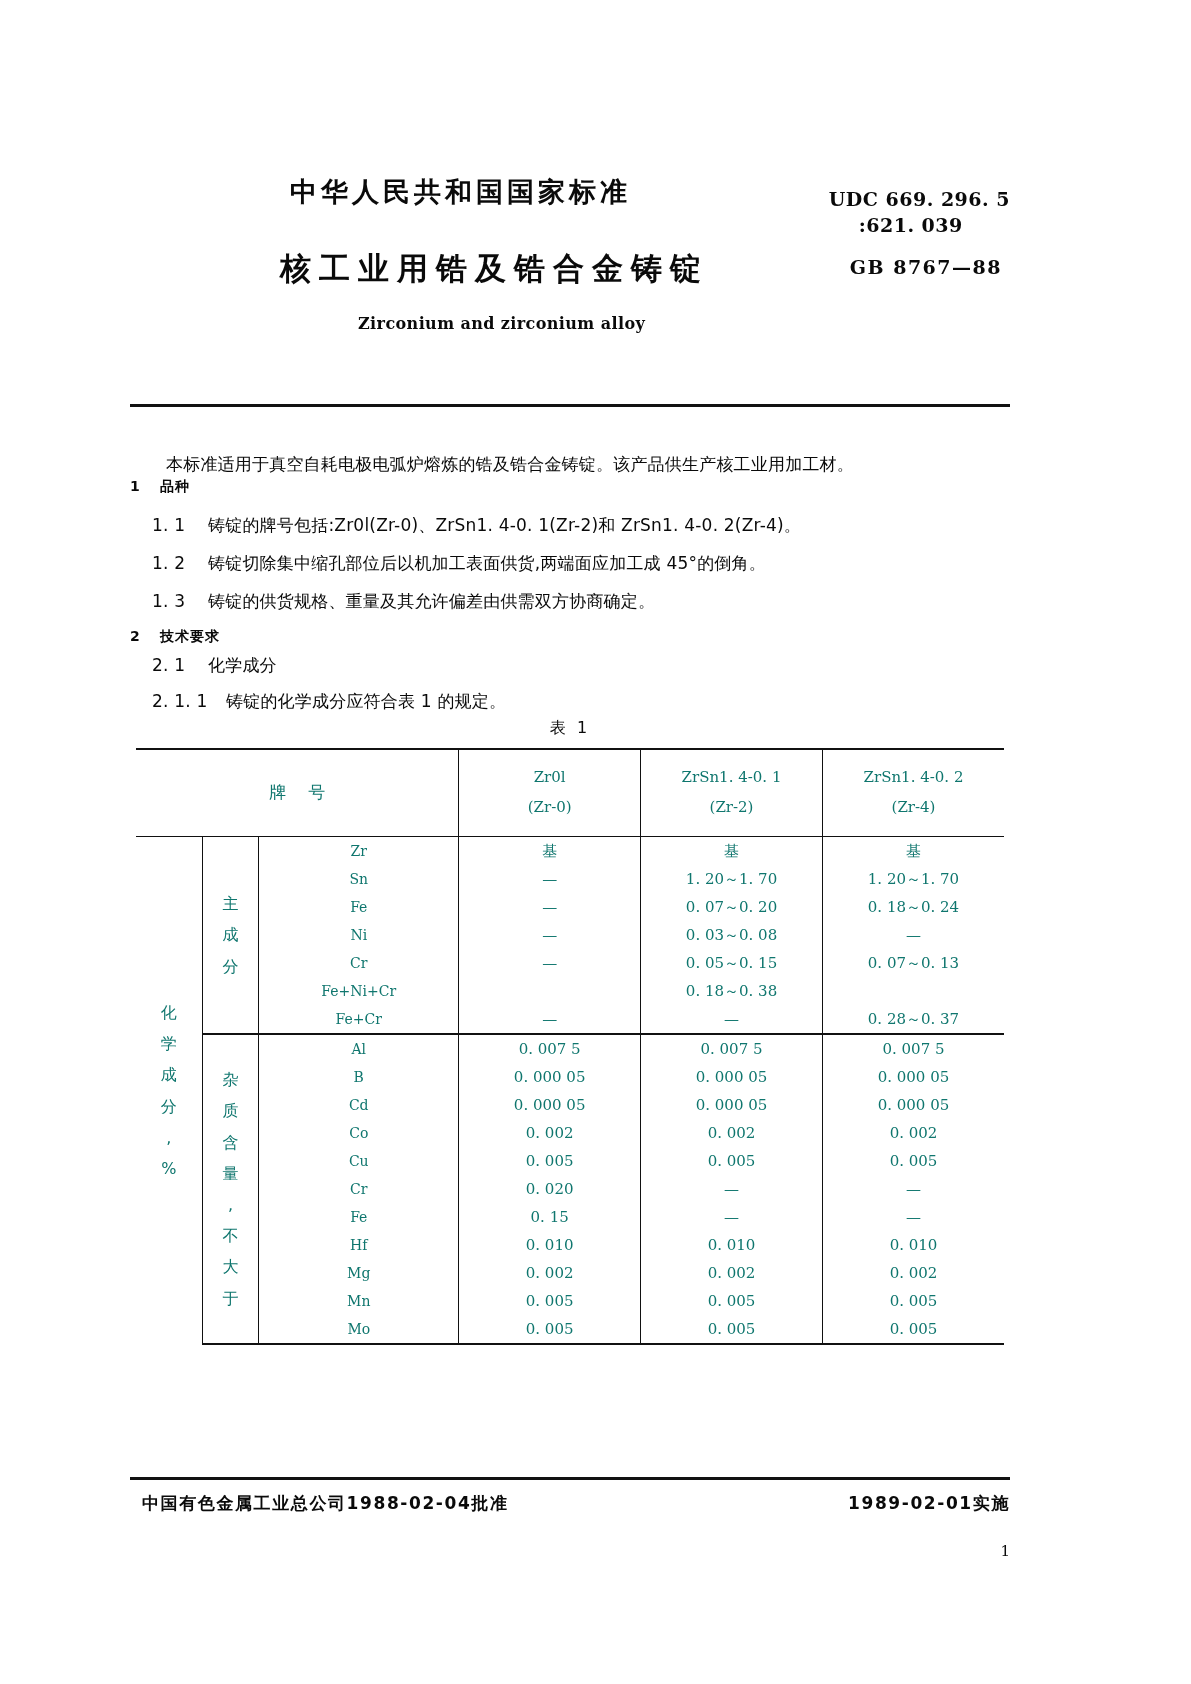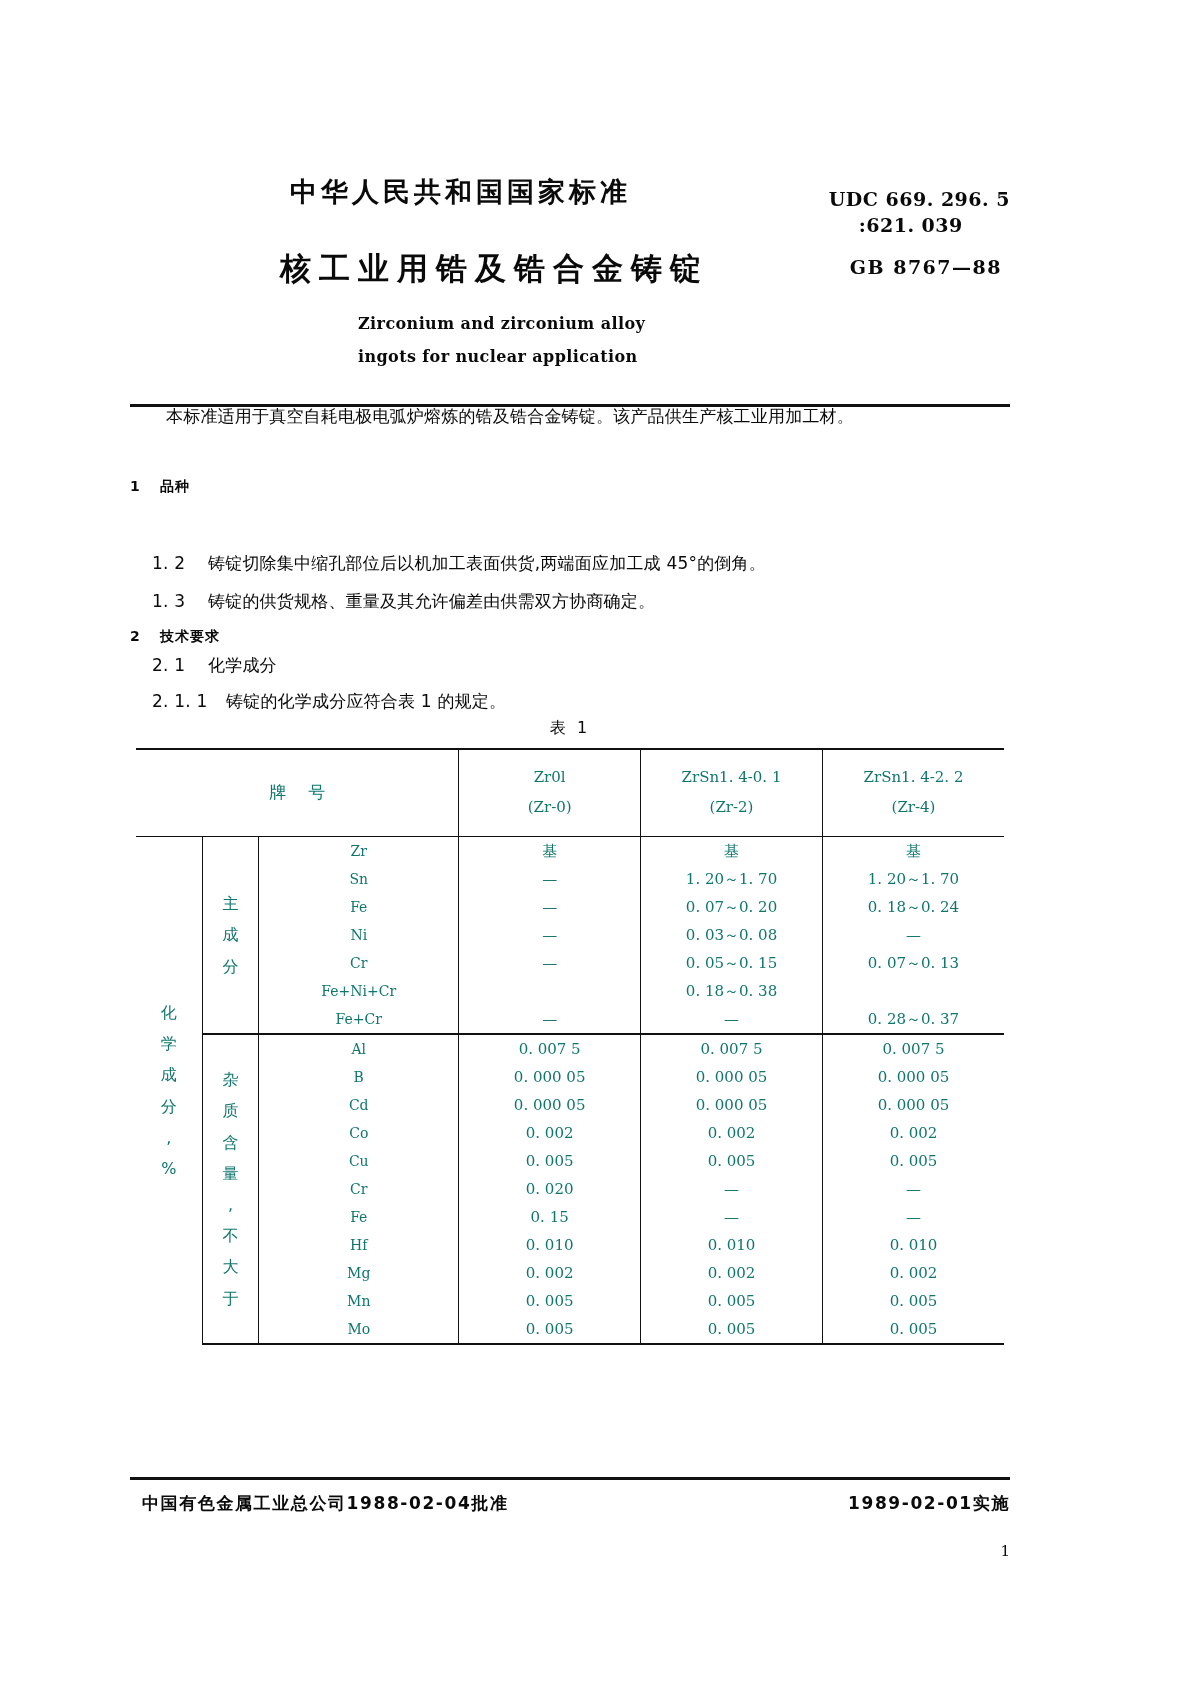--- a/index.html
+++ b/index.html
@@ -128,21 +128,21 @@
     position: absolute;
     left: 152px;
     font-family: "DejaVu Sans", "Liberation Sans", sans-serif;
     font-size: 17px;
     letter-spacing: 0.2px;
     white-space: nowrap;
   }
   .clause .num { display: inline-block; width: 56px; }
   .clause.lvl3 .num { display: inline-block; width: 74px; }
 
-  #intro-p   { top: 404px; }
+  #intro-p   { top: 452px; }
   #sec1      { top: 478px; }
   #c11       { top: 514px; }
   #c12       { top: 552px; }
   #c13       { top: 590px; }
   #sec2      { top: 628px; }
   #c21       { top: 654px; }
   #c211      { top: 690px; }
 
   .table-caption {
     position: absolute;
@@ -257,32 +257,34 @@
       <div>UDC 669. 296. 5</div>
       <div class="udc-line2">:621. 039</div>
     </div>
 
     <div class="doc-title">核工业用锆及锆合金铸锭</div>
 
     <div class="gb-number">GB 8767—88</div>
 
     <div class="en-title">
       <div>Zirconium and zirconium alloy</div>
-      <div>ingots for nuclear application</div>
     </div>
   </div>
 
   <div class="rule-top"></div>
 
   <div class="intro" id="intro-p">本标准适用于真空自耗电极电弧炉熔炼的锆及锆合金铸锭。该产品供生产核工业用加工材。</div>
 
   <div class="h1" id="sec1">
     <span class="num">1</span><span>品种</span>
   </div>
 
+  <div class="clause" id="c11">
+    <span class="num">1. 1</span><span>铸锭的牌号包括:Zr0l(Zr-0)、ZrSn1. 4-0. 1(Zr-2)和 ZrSn1. 4-0. 2(Zr-4)。</span>
+  </div>
   <div class="clause" id="c12">
     <span class="num">1. 2</span><span>铸锭切除集中缩孔部位后以机加工表面供货,两端面应加工成 45°的倒角。</span>
   </div>
   <div class="clause" id="c13">
     <span class="num">1. 3</span><span>铸锭的供货规格、重量及其允许偏差由供需双方协商确定。</span>
   </div>
 
   <div class="h1" id="sec2">
     <span class="num">2</span><span>技术要求</span>
   </div>
@@ -302,21 +304,21 @@
           <td class="top-b bot-thin r-b brandcell grade-head" colspan="3">牌号</td>
           <td class="top-b bot-thin grade-head valcol r-b">
             <div>Zr0l</div>
             <div>(Zr-0)</div>
           </td>
           <td class="top-b bot-thin grade-head valcol r-b">
             <div>ZrSn1. 4-0. 1</div>
             <div>(Zr-2)</div>
           </td>
           <td class="top-b bot-thin grade-head valcol">
-            <div>ZrSn1. 4-2. 2</div>
+            <div>ZrSn1. 4-0. 2</div>
             <div>(Zr-4)</div>
           </td>
         </tr>
         <tr class="cellrow">
           <td class="r-b rowlab" rowspan="18">
             <div class="vert-chars">
               <span>化</span>
               <span>学</span>
               <span>成</span>
               <span>分</span>

